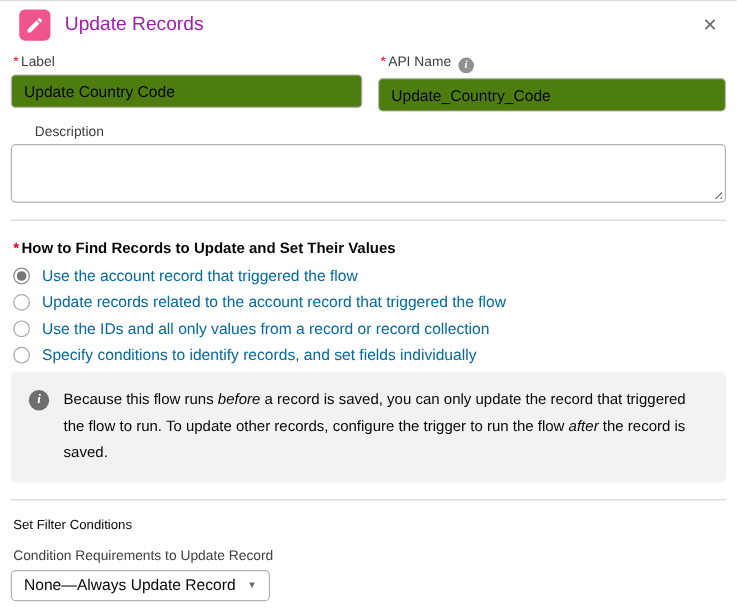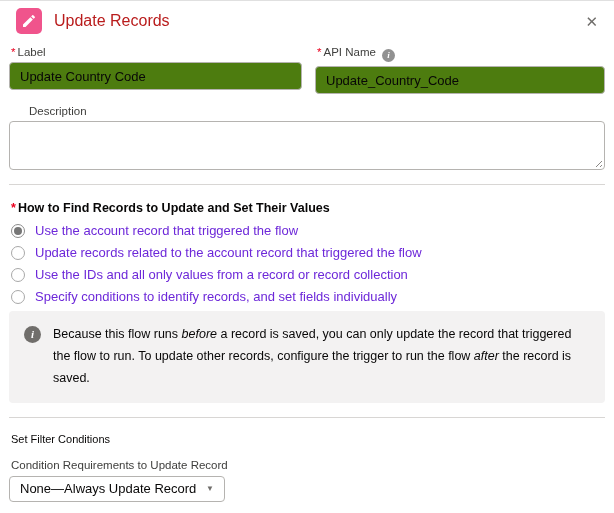--- a/index.html
+++ b/index.html
@@ -13,21 +13,21 @@
   }
   .dialog { width:614px; height:513px; border-top:1px solid #e0e0e0; position:relative; }
 
   
   .header { display:flex; align-items:center; height:40px; padding:0 16px; }
   .hdr-icon {
     width:26px; height:26px; border-radius:5px; background:#f0548c;
     display:flex; align-items:center; justify-content:center; flex:0 0 auto;
   }
   .hdr-icon svg { width:16px; height:16px; }
-  .hdr-title { font-size:16px; margin-left:12px; color:#b91c1c; }
+  .hdr-title { font-size:16px; margin-left:12px; color:#a21caf; }
   .close-btn { margin-left:auto; color:#706e6b; font-size:15px; cursor:pointer; line-height:1; }
 
   
   .content { padding:2px 9px 0 9px; }
   .row2 { display:flex; gap:13px; }
   .col { width:293px; }
   .fld-label { font-size:11.5px; color:#3e3e3c; margin:3px 2px 4px 2px; display:block; }
   .req { color:#ea001e; margin-right:2px; }
   .info-dot {
     display:inline-block; width:13px; height:13px; border-radius:50%;
@@ -58,21 +58,21 @@
   .group-heading { font-size:12.5px; font-weight:bold; margin:16px 2px 8px 2px; color:#080707; }
   .radio-row { display:flex; align-items:center; margin:0 2px 7px 2px; cursor:pointer; }
   .radio {
     width:14px; height:14px; border-radius:50%; border:1px solid #a8a8a8;
     background:#fff; flex:0 0 auto; position:relative;
   }
   .radio.checked { border-color:#8c8c8c; }
   .radio.checked::after {
     content:""; position:absolute; inset:2px; border-radius:50%; background:#767676;
   }
-  .radio-label { font-size:13px; margin-left:10px; color:#6d28d9; }
+  .radio-label { font-size:13px; margin-left:10px; color:#0369a1; }
 
   
   .banner {
     background:#f3f2f2; border-radius:4px; margin-top:7px;
     padding:13px 20px 13px 44px; position:relative;
     font-size:12.5px; line-height:1.75; color:#080707;
   }
   .banner .b-icon {
     position:absolute; left:15px; top:15px;
     width:17px; height:17px; border-radius:50%; background:#706e6b; color:#fff;

